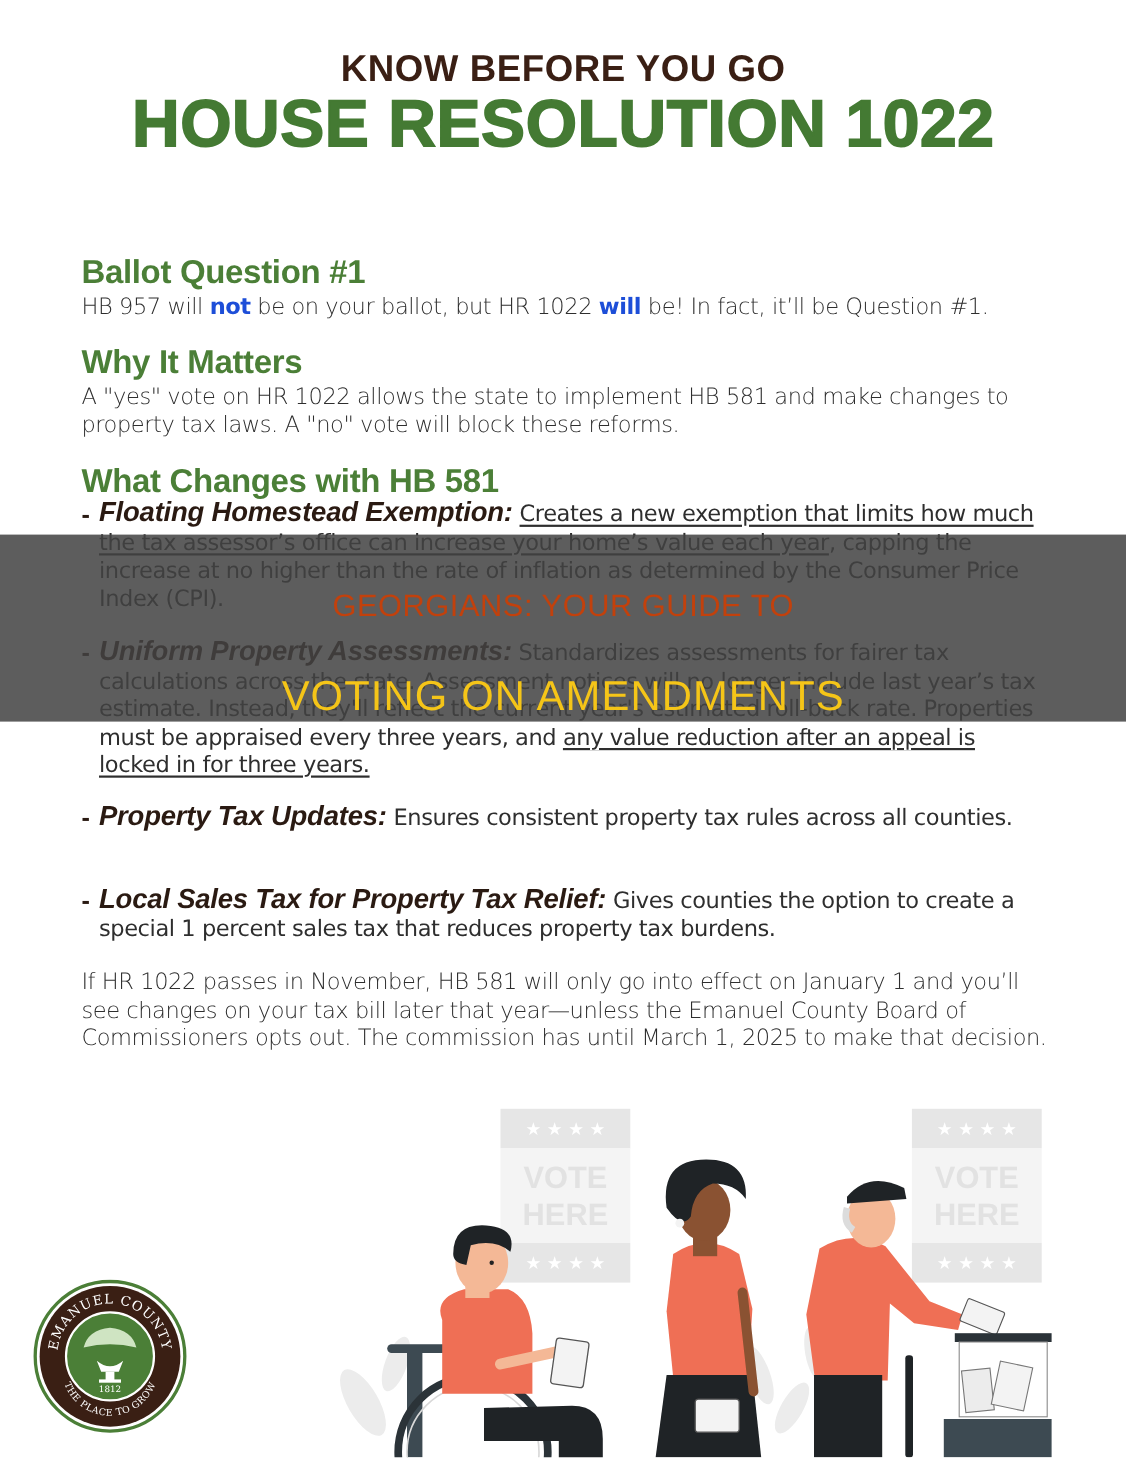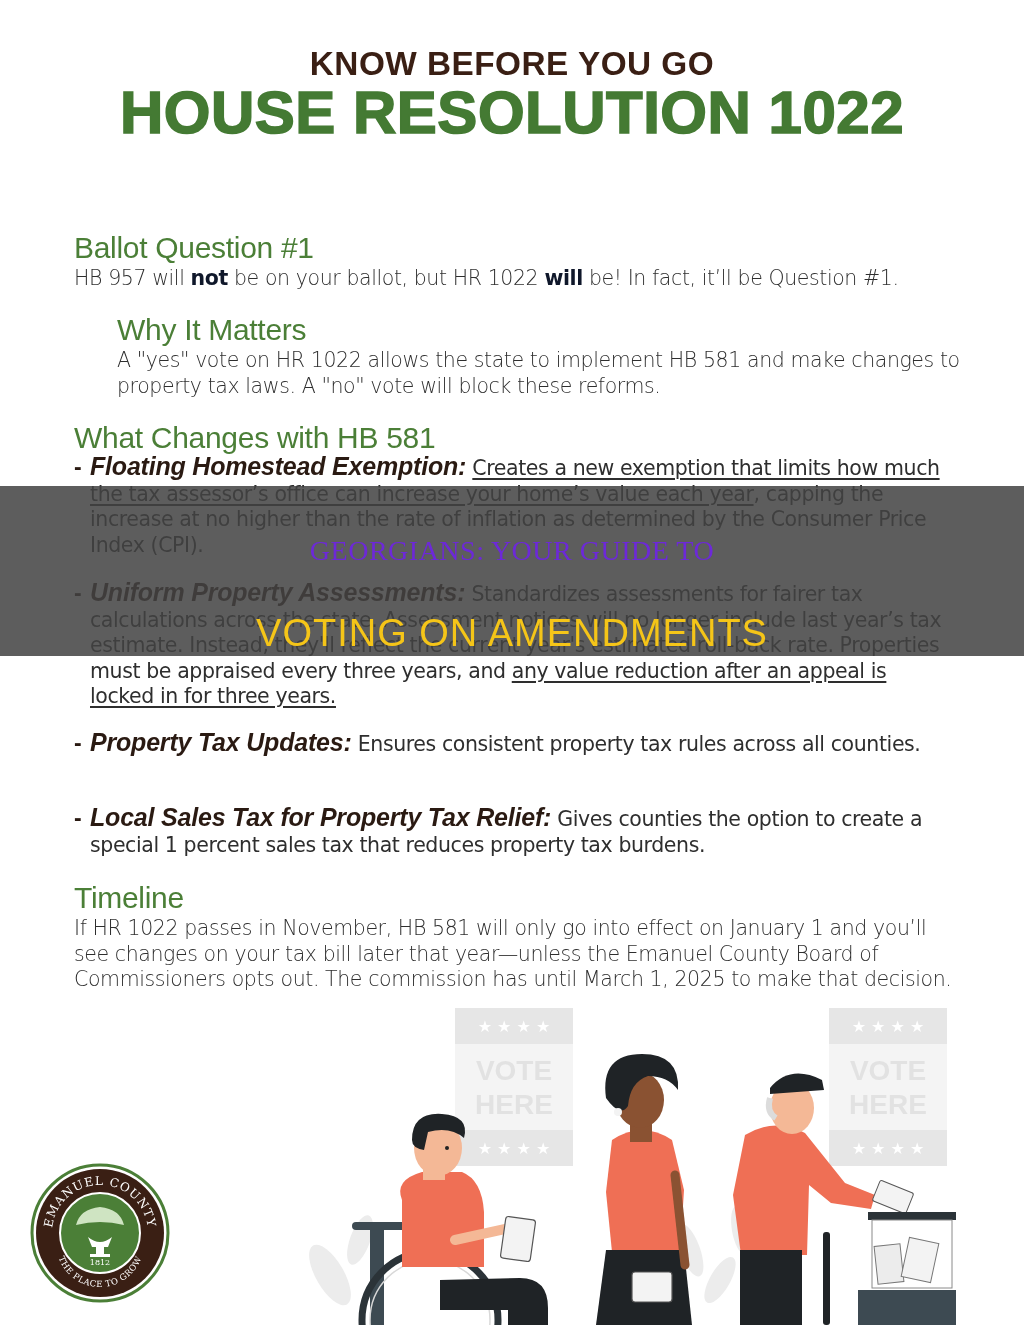--- a/index.html
+++ b/index.html
@@ -18,28 +18,28 @@
     position: absolute; left: 0; width: 1024px; text-align: center;
     font-family: "Liberation Sans", sans-serif; font-weight: 900; font-size: 60px;
     color: #447a33; letter-spacing: 0.5px; -webkit-text-stroke: 1.6px #447a33;
   }
   .title.t1 { top: 78px; }
   .title.t2 { top: 132px; }
 
   
   .content { position: absolute; left: 74px; top: 230px; width: 880px; }
   .h2 {
-    font-family: "Liberation Sans", sans-serif; font-weight: 400; font-size: 30px;
+    font-family: "Liberation Sans", sans-serif; font-weight: 700; font-size: 30px;
     color: #4b7f37; line-height: 36px; letter-spacing: -0.3px;
   }
   .p {
     font-family: "DejaVu Sans", sans-serif; font-size: 20.5px; line-height: 25.5px;
     color: #2e2e2e; font-weight: 300; letter-spacing: -0.4px;
   }
-  .p b { font-weight: 700; color: #0f172a; }
+  .p b { font-weight: 700; color: #1d4ed8; }
   .sec { position: absolute; left: 0; width: 880px; }
 
   .bullet { position: absolute; left: 0; width: 880px; }
   .bullet .dash {
     position: absolute; left: 0; top: 0; font-weight: 700; font-size: 23px; color: #2a1a12;
     font-family: "Liberation Sans", sans-serif;
   }
   .bullet .text {
     margin-left: 16px; font-family: "DejaVu Sans", sans-serif; font-size: 20.5px;
     line-height: 25.5px; color: #2e2e2e; letter-spacing: -0.4px;
@@ -50,21 +50,21 @@
   }
   .u { text-decoration: underline; text-underline-offset: 3px; }
 
   
   .banner {
     position: absolute; left: 0; top: 486px; width: 1024px; height: 170px;
     background: rgba(66, 66, 66, 0.86); z-index: 10;
   }
   .banner-line1 {
     position: absolute; left: 0; top: 49px; width: 1024px; text-align: center;
-    font-family: Liberation Serif, serif; font-size: 28px; color: #6d28d9;
+    font-family: Liberation Sans, sans-serif; font-size: 28px; color: #c2410c;
     letter-spacing: 0.5px;
   }
   .banner-line2 {
     position: absolute; left: 0; top: 90px; width: 1024px; text-align: center;
     font-family: Liberation Sans, sans-serif; font-size: 38px; color: #f5c518;
     letter-spacing: 1px;
     margin-top: 36px;
   }
 
   
@@ -95,21 +95,21 @@
   <div class="kicker">KNOW BEFORE YOU GO</div>
   <div class="title t1">HOUSE RESOLUTION 1022</div>
 
   <div class="content">
 
     <div class="sec" style="top:0px;">
       <div class="h2">Ballot Question #1</div>
       <div class="p"><span>HB 957 will </span><b>not</b><span> be on your ballot, but HR 1022 </span><b>will</b><span> be! In fact, it’ll be Question #1.</span></div>
     </div>
 
-    <div class="sec" style="top:82px;margin-left:43px;">
+    <div class="sec" style="top:82px;">
       <div class="h2">Why It Matters</div>
       <div class="p">A "yes" vote on HR 1022 allows the state to implement HB 581 and make changes to property tax laws. A "no" vote will block these reforms.</div>
     </div>
 
     <div class="sec" style="top:190px;">
       <div class="h2">What Changes with HB 581</div>
     </div>
 
     <div class="bullet" style="top:224px;">
       <span class="dash">-</span>
@@ -125,21 +125,20 @@
       <span class="dash">-</span>
       <div class="text"><span class="lead">Property Tax Updates:</span> <span>Ensures consistent property tax rules across all counties.</span></div>
     </div>
 
     <div class="bullet" style="top:575px;">
       <span class="dash">-</span>
       <div class="text"><span class="lead">Local Sales Tax for Property Tax Relief:</span> <span>Gives counties the option to create a special 1 percent sales tax that reduces property tax burdens.</span></div>
     </div>
 
     <div class="sec" style="top:650px;">
-      <div class="h2">Timeline</div>
       <div class="p">If HR 1022 passes in November, HB 581 will only go into effect on January 1 and you’ll see changes on your tax bill later that year—unless the Emanuel County Board of Commissioners opts out. The commission has until March 1, 2025 to make that decision.</div>
     </div>
   </div>
 
   <div class="sign" style="left:455px; top:1008px;">
     <div class="band top">★ ★ ★ ★</div>
     <div class="mid">
         <div>VOTE</div>
         <div>HERE</div>
       </div>

